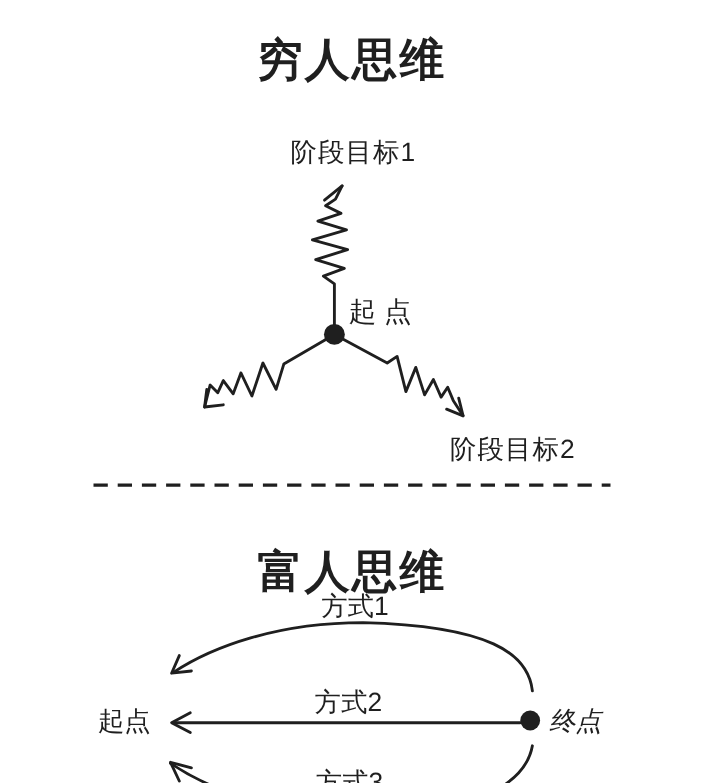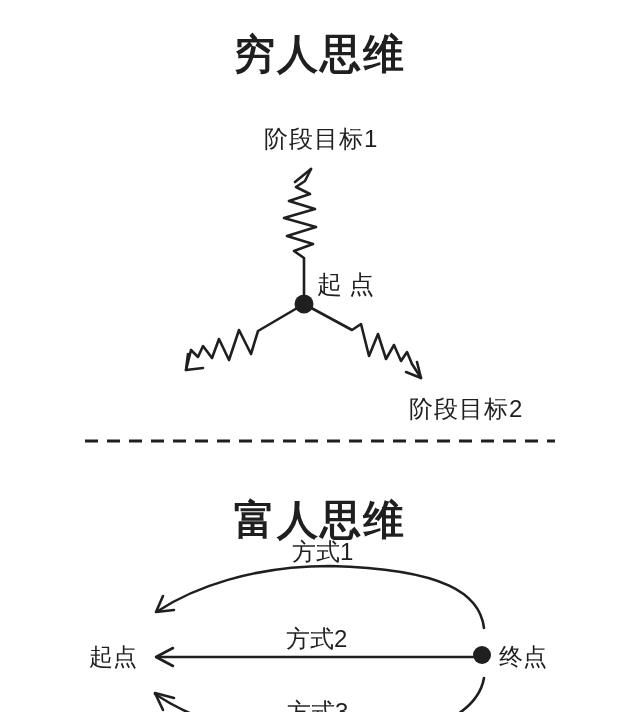--- a/index.html
+++ b/index.html
@@ -46,21 +46,21 @@
   }
   .title-poor { top: 34px; }
   .title-rich { top: 472px; margin-top: 28px; }
   .goal1  { left: 264px; top: 127px; letter-spacing: 1px; }
   .start-top { left: 317px; top: 272px; letter-spacing: 7px; font-size: 25px; }
   .goal3  { left: 121px; top: 386px; letter-spacing: 1px; }
   .goal2  { left: 409px; top: 397px; letter-spacing: 1px; }
   .way1   { left: 292px; top: 540px; }
   .way2   { left: 286px; top: 627px; text-align: right; }
   .start-bottom { left: 89px;  top: 645px; }
-  .end-bottom   { left: 499px; top: 645px; }
+  .end-bottom   { left: 499px; top: 645px; font-style: italic; }
   .way3   { left: 287px; top: 700px; }
 </style>
 </head>
 <body>
 
 <div class="stage">
 
   <svg width="640" height="712" viewBox="0 0 640 712" fill="none" stroke="var(--ink)" stroke-width="2.6" stroke-linecap="round" stroke-linejoin="round">
 
     <g>

